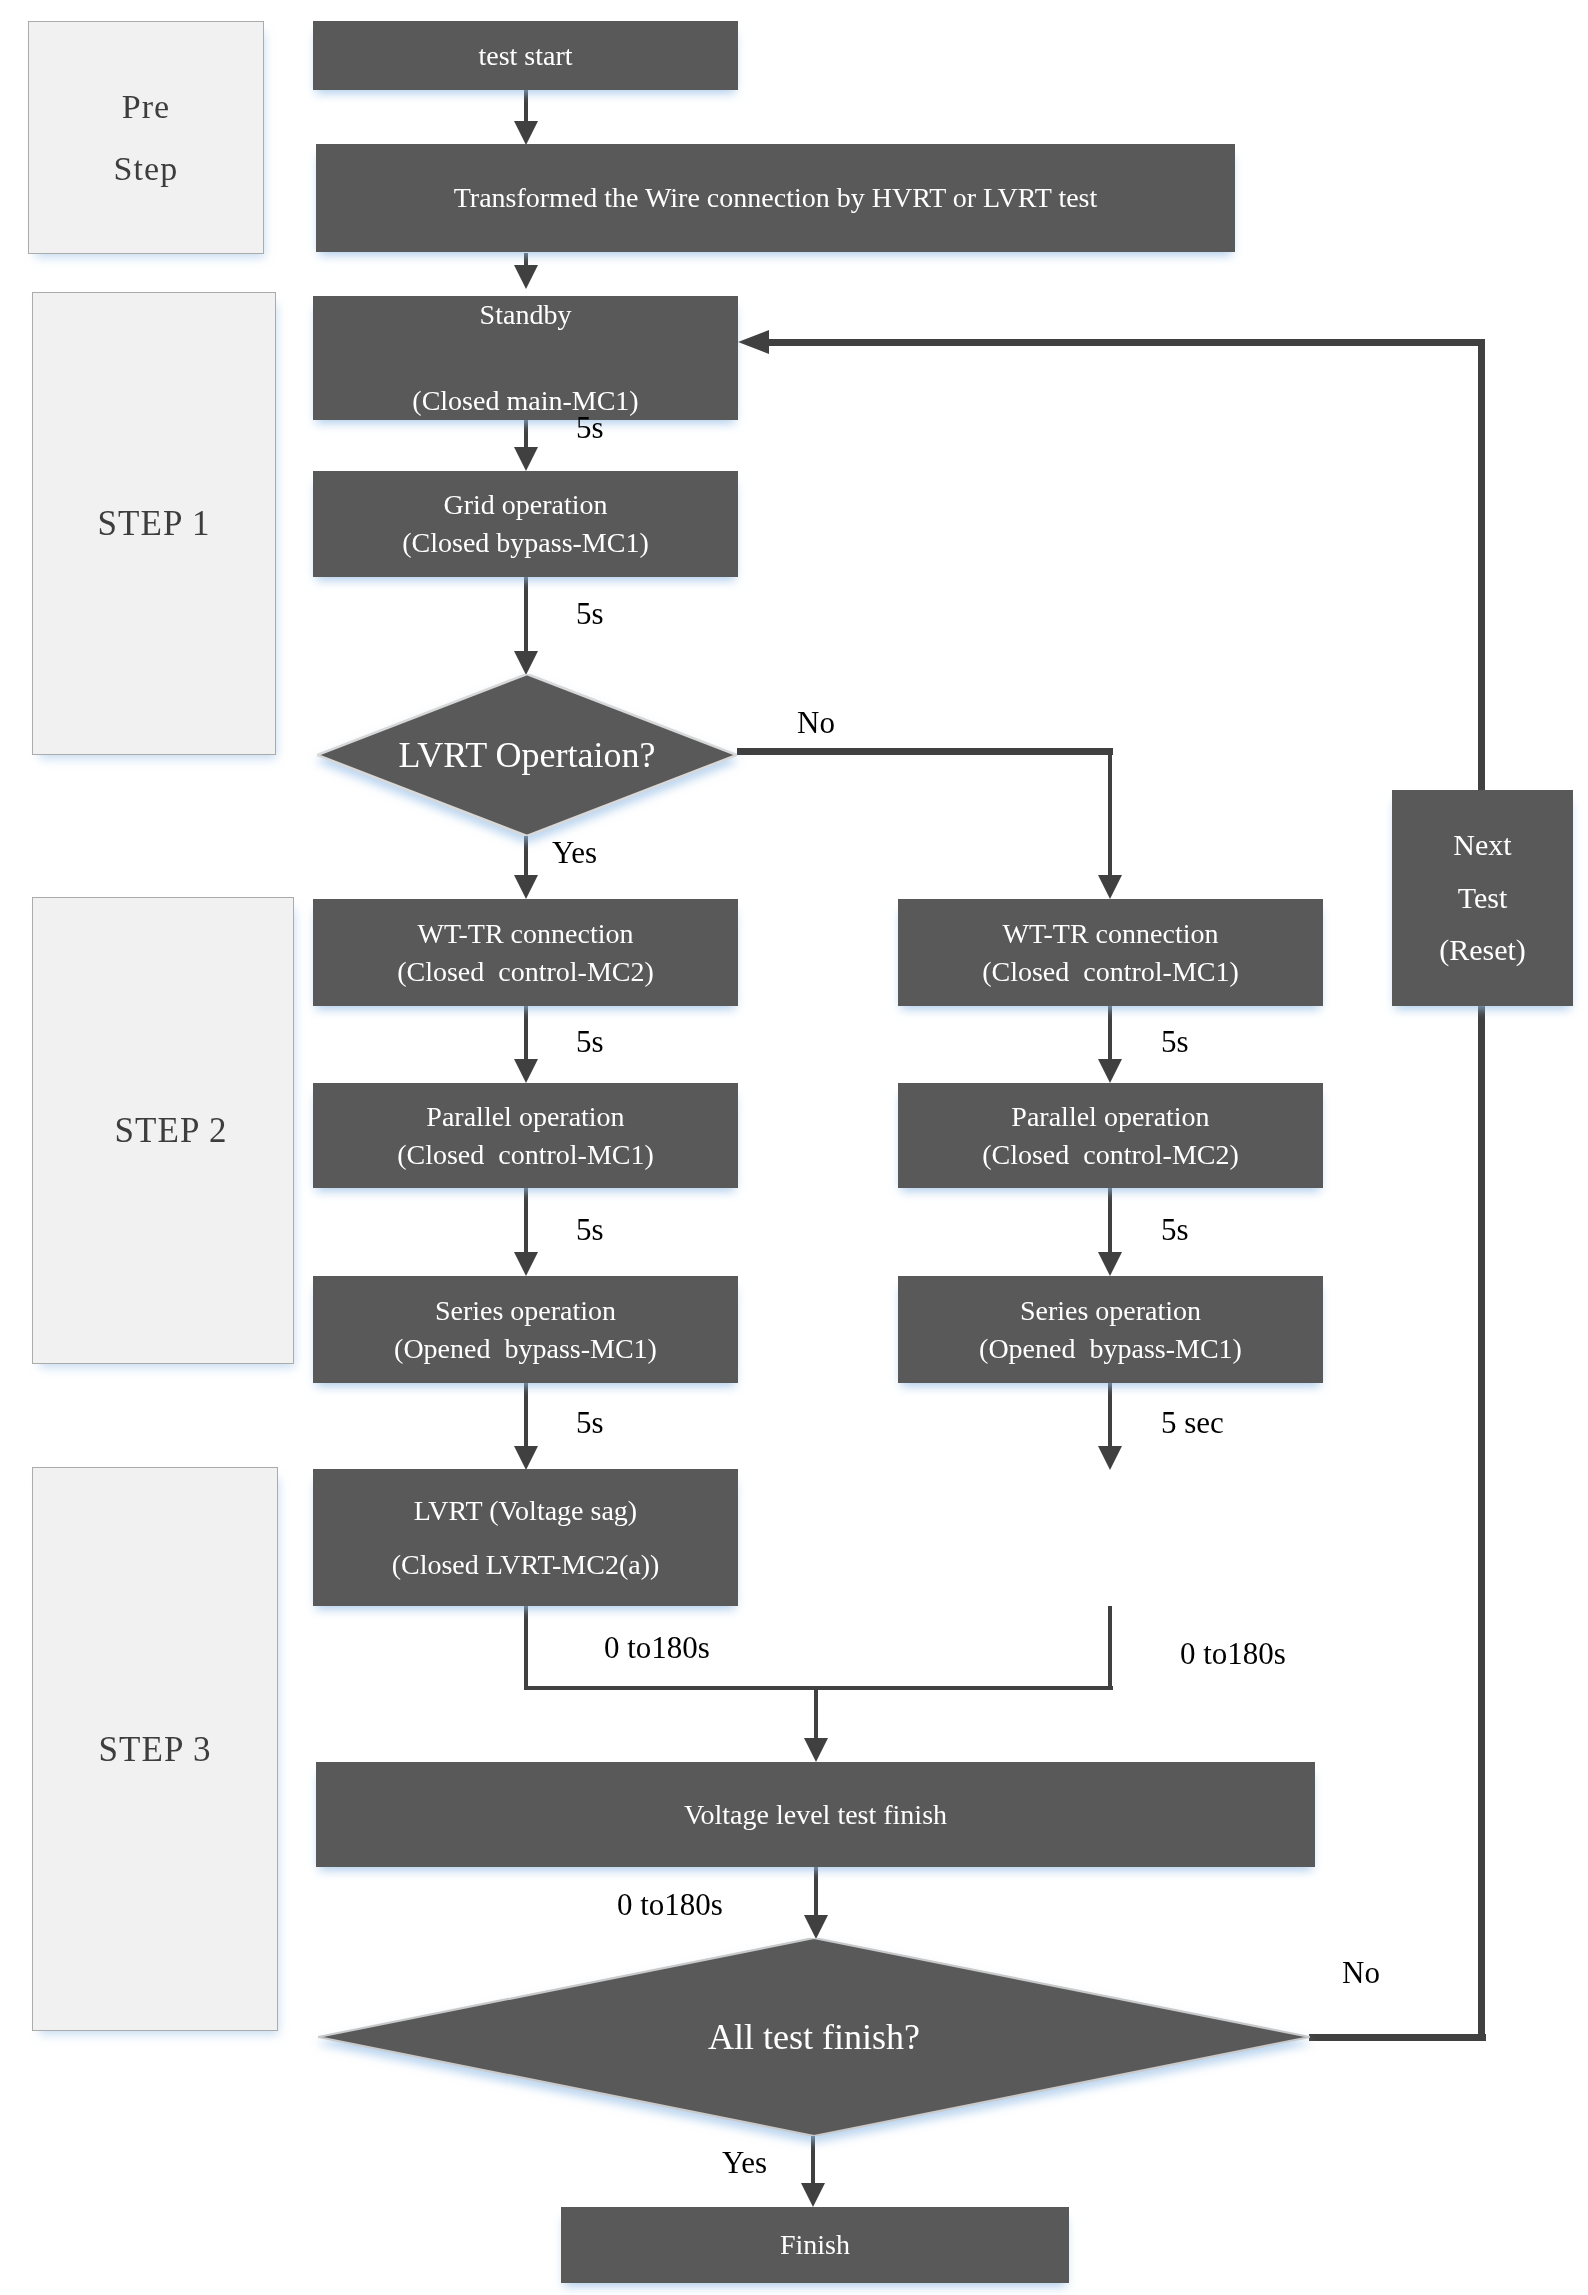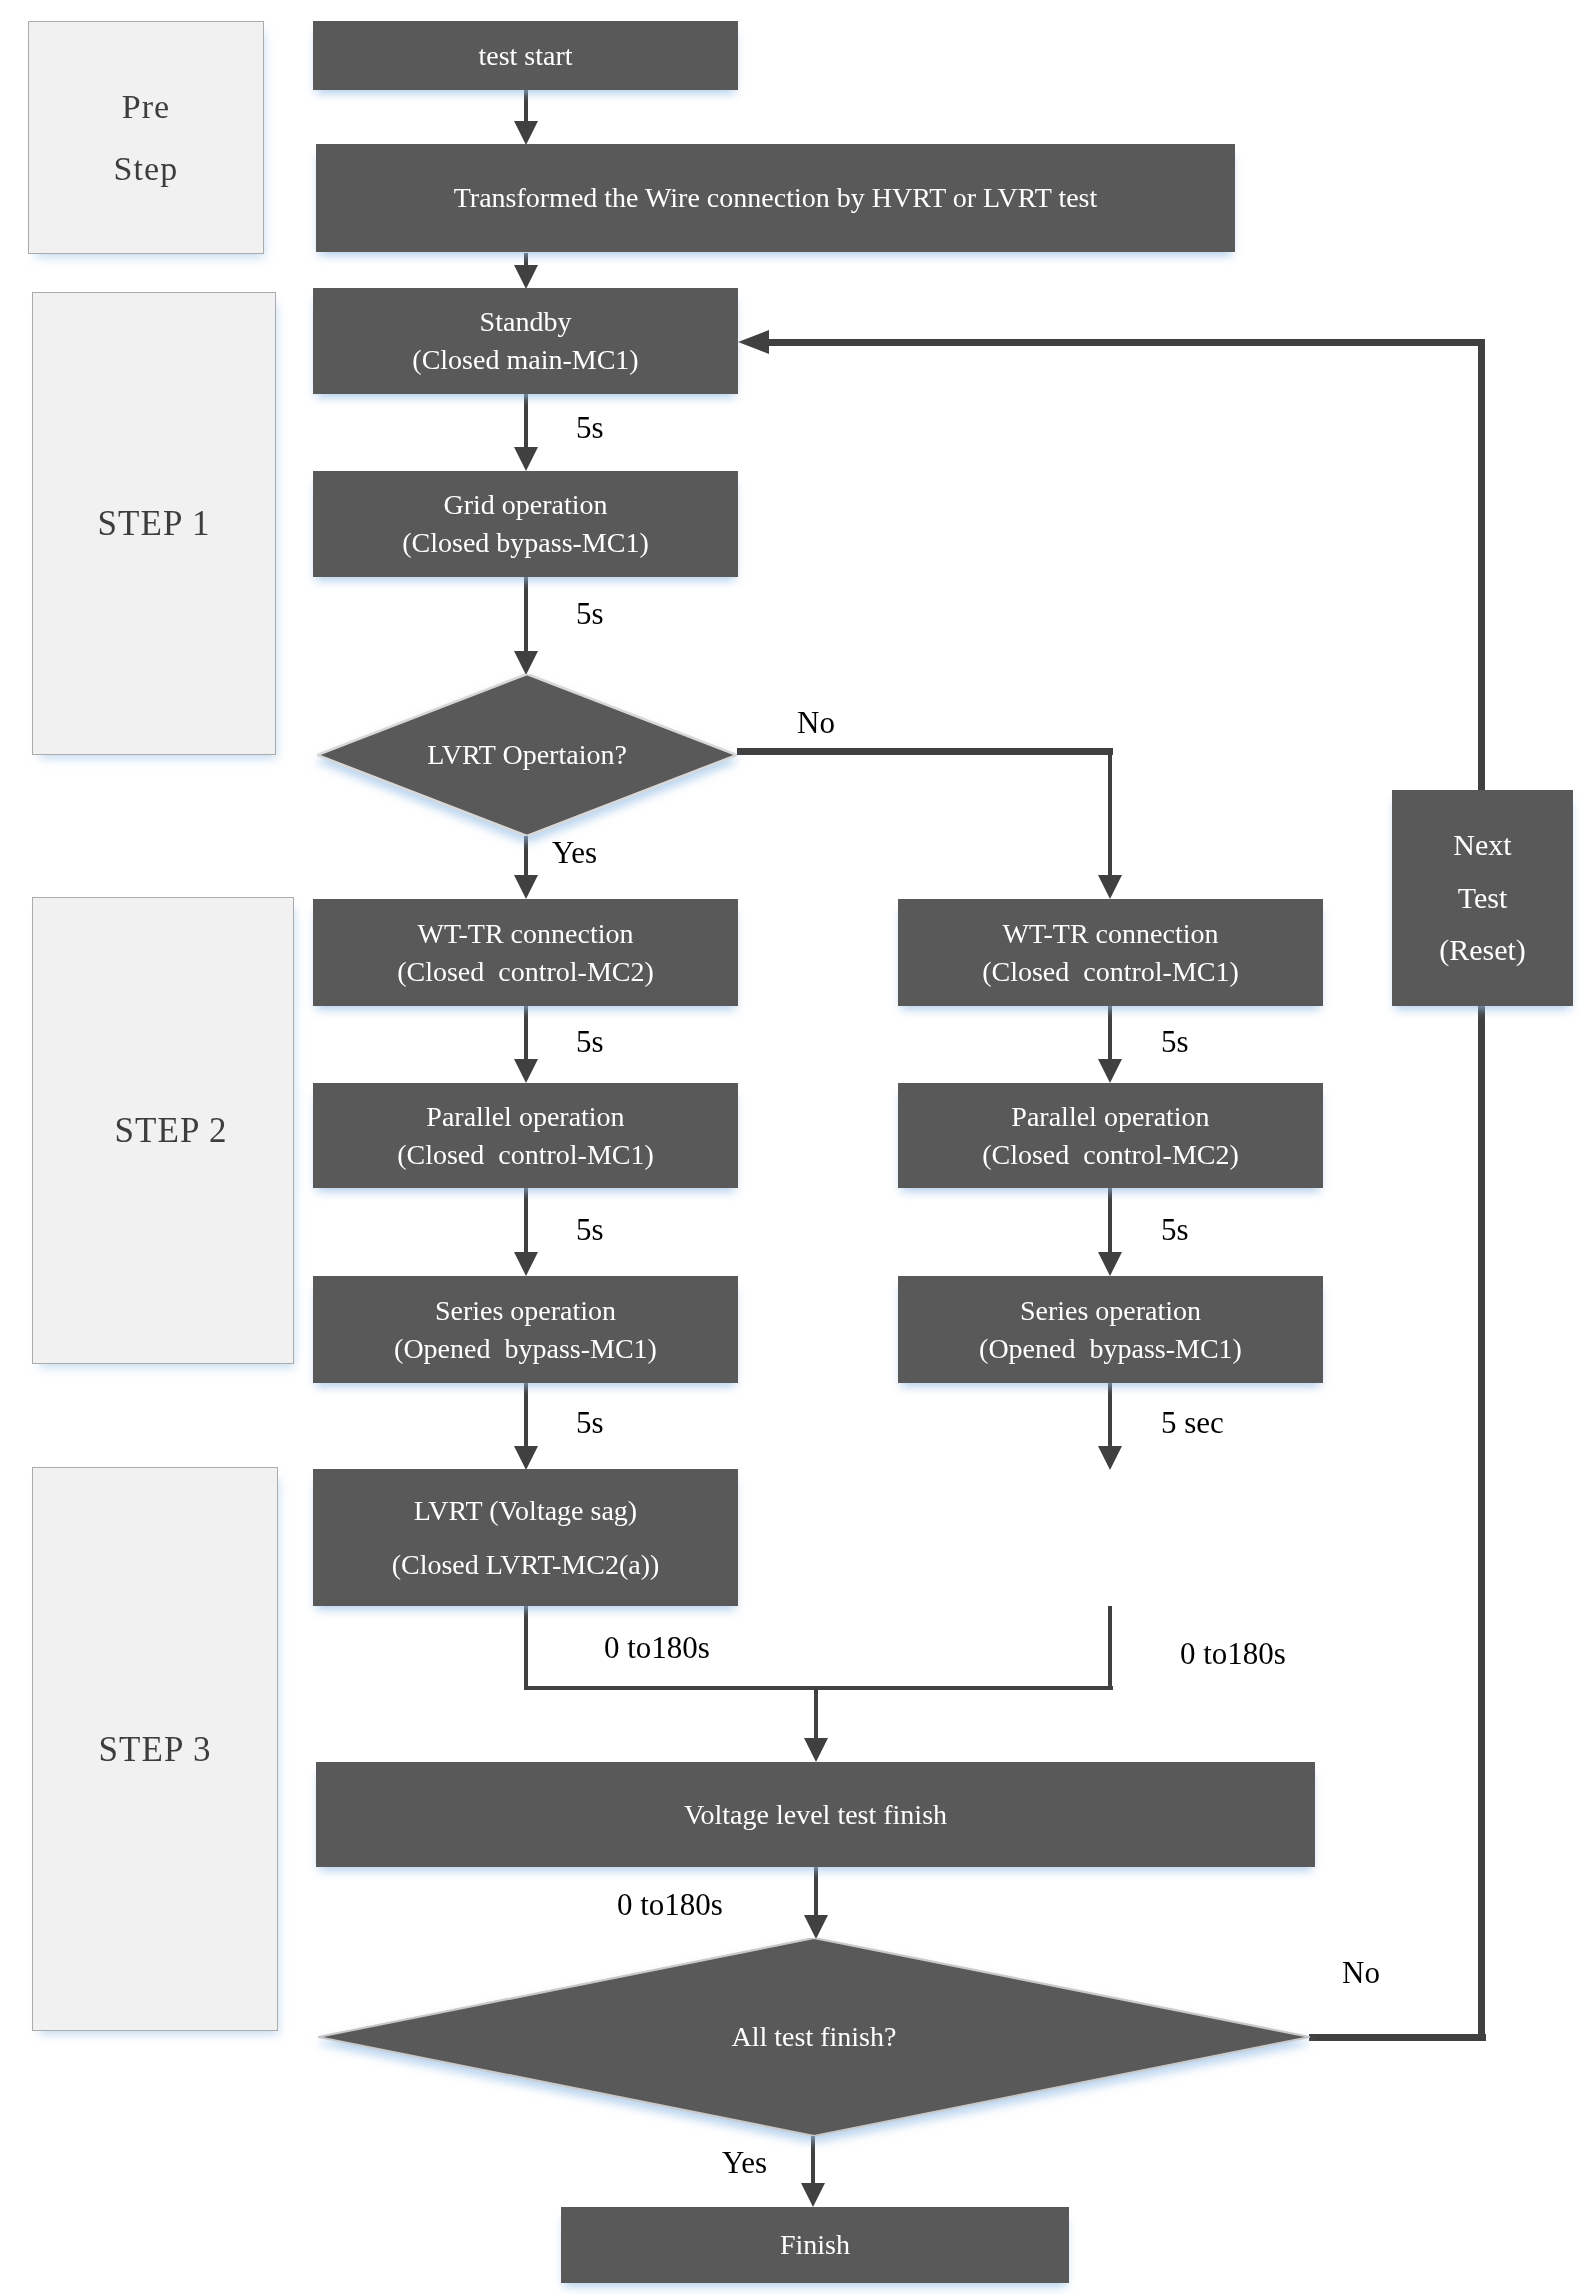--- a/index.html
+++ b/index.html
@@ -42,21 +42,21 @@
     letter-spacing:1.1px;
     box-shadow:4.2px 7.4px 9.6px -3.2px rgba(150,190,230,0.55);
   }
   .section .nline{line-height:1.8;}
   
   .diamond{position:absolute;filter:drop-shadow(0 6.4px 4.8px rgba(150,190,230,0.65));}
   .diamond svg{position:absolute;left:0;top:0;width:100%;height:100%;}
   .dlabel{
     position:absolute;left:0;top:0;width:100%;height:100%;
     display:flex;align-items:center;justify-content:center;
-    color:#ffffff;font-size:28px;text-align:center;
+    color:#ffffff;font-size:36px;text-align:center;
   }
   
   .vline{position:absolute;width:4.2px;background:#404040;}
   .hline{position:absolute;height:4.2px;background:#404040;}
   .vthick{position:absolute;width:7.4px;background:#404040;}
   .hthick{position:absolute;height:7.4px;background:#404040;}
   .ahead-down{
     position:absolute;width:0;height:0;
     border-left:12.2px solid transparent;
     border-right:12.2px solid transparent;
@@ -147,21 +147,21 @@
   <div class="ahead-left" style="left:738px;top:330px;"></div>
 
   <div class="node" style="left:313px;top:21px;width:425px;height:69px;">
     <span class="nline">test start</span>
   </div>
 
   <div class="node" style="left:316px;top:144px;width:919px;height:108px;">
     <span class="nline">Transformed the Wire connection by HVRT or LVRT test</span>
   </div>
 
-  <div class="node" style="left:313px;top:288px;width:425px;height:106px;">
+  <div class="node" style="left:313px;top:296px;width:425px;height:124px;justify-content:space-between;">
     <span class="nline">Standby</span>
     <span class="nline">(Closed main-MC1)</span>
   </div>
 
   <div class="node" style="left:313px;top:471px;width:425px;height:106px;">
     <span class="nline">Grid operation</span>
     <span class="nline b">(Closed bypass-MC1)</span>
   </div>
 
   <div class="diamond" style="left:317px;top:674px;width:420px;height:162px;">

